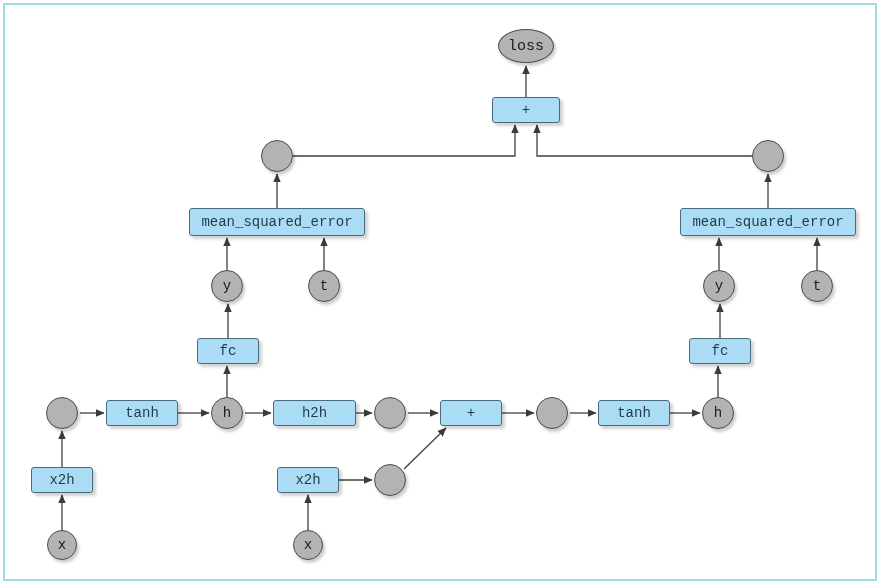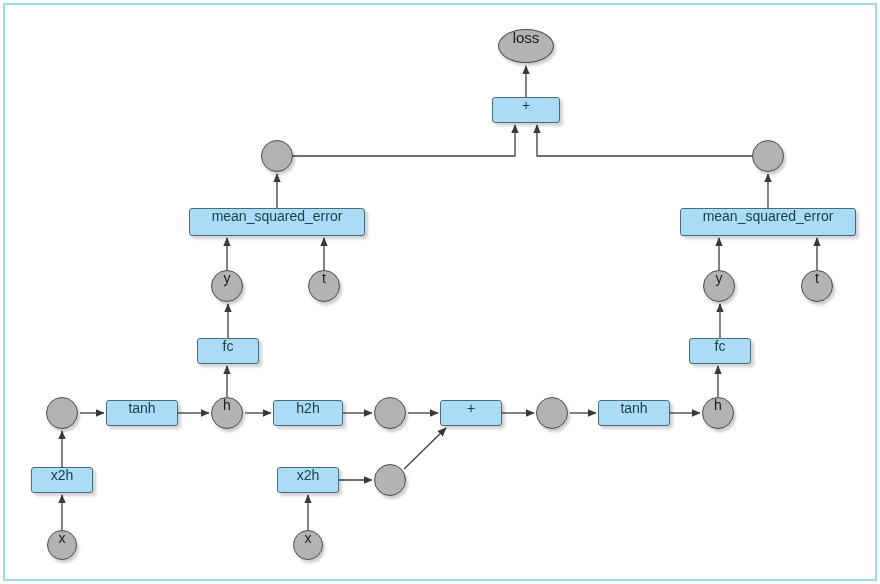--- a/index.html
+++ b/index.html
@@ -32,25 +32,25 @@
   #edges {
     position: absolute;
     left: 0;
     top: 0;
     width: 880px;
     height: 584px;
   }
   .node {
     position: absolute;
     display: flex;
-    align-items: flex-start;
+    align-items: center;
     justify-content: center;
     box-sizing: border-box;
     white-space: nowrap;
-    font-family: Liberation Sans, sans-serif;
+    font-family: Liberation Mono, monospace;
   }
   .n-box {
     background: #aadcf5;
     border: 1px solid #4a6b7c;
     border-radius: 3px;
     color: #1d3b4a;
     font-size: 14px;
     box-shadow: 3px 3px 3px rgba(0,0,0,0.18);
   }
   .n-circle {
@@ -153,21 +153,21 @@
       </div>
       <div class="node n-circle" style="left: 46px; top: 397px; width: 32px; height: 32px;">
         <span class="n-label"></span>
       </div>
       <div class="node n-box" style="left: 106px; top: 400px; width: 72px; height: 26px;">
         <span class="n-label">tanh</span>
       </div>
       <div class="node n-circle" style="left: 211px; top: 397px; width: 32px; height: 32px;">
         <span class="n-label">h</span>
       </div>
-      <div class="node n-box" style="left: 273px; top: 400px; width: 70px; height: 26px;">
+      <div class="node n-box" style="left: 273px; top: 400px; width: 83px; height: 26px;">
         <span class="n-label">h2h</span>
       </div>
       <div class="node n-circle" style="left: 374px; top: 397px; width: 32px; height: 32px;">
         <span class="n-label"></span>
       </div>
       <div class="node n-box" style="left: 440px; top: 400px; width: 62px; height: 26px;">
         <span class="n-label">+</span>
       </div>
       <div class="node n-circle" style="left: 536px; top: 397px; width: 32px; height: 32px;">
         <span class="n-label"></span>

